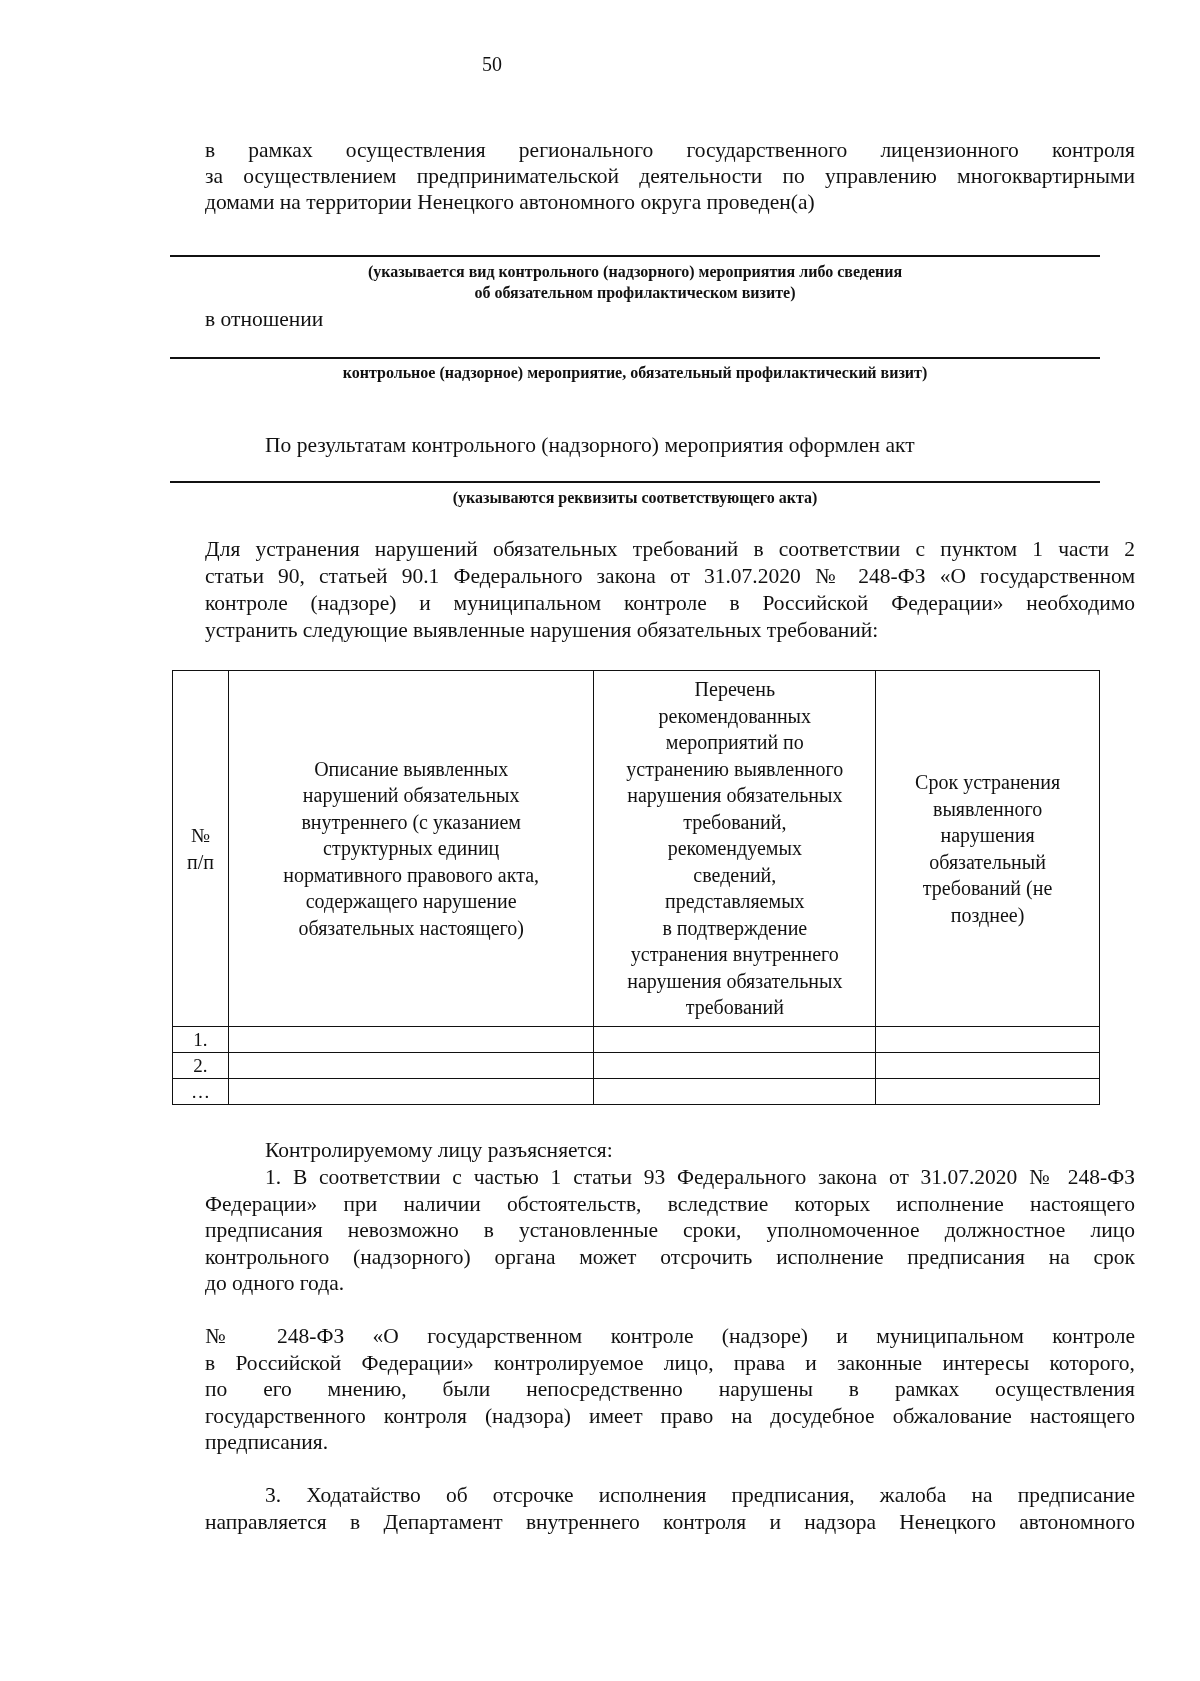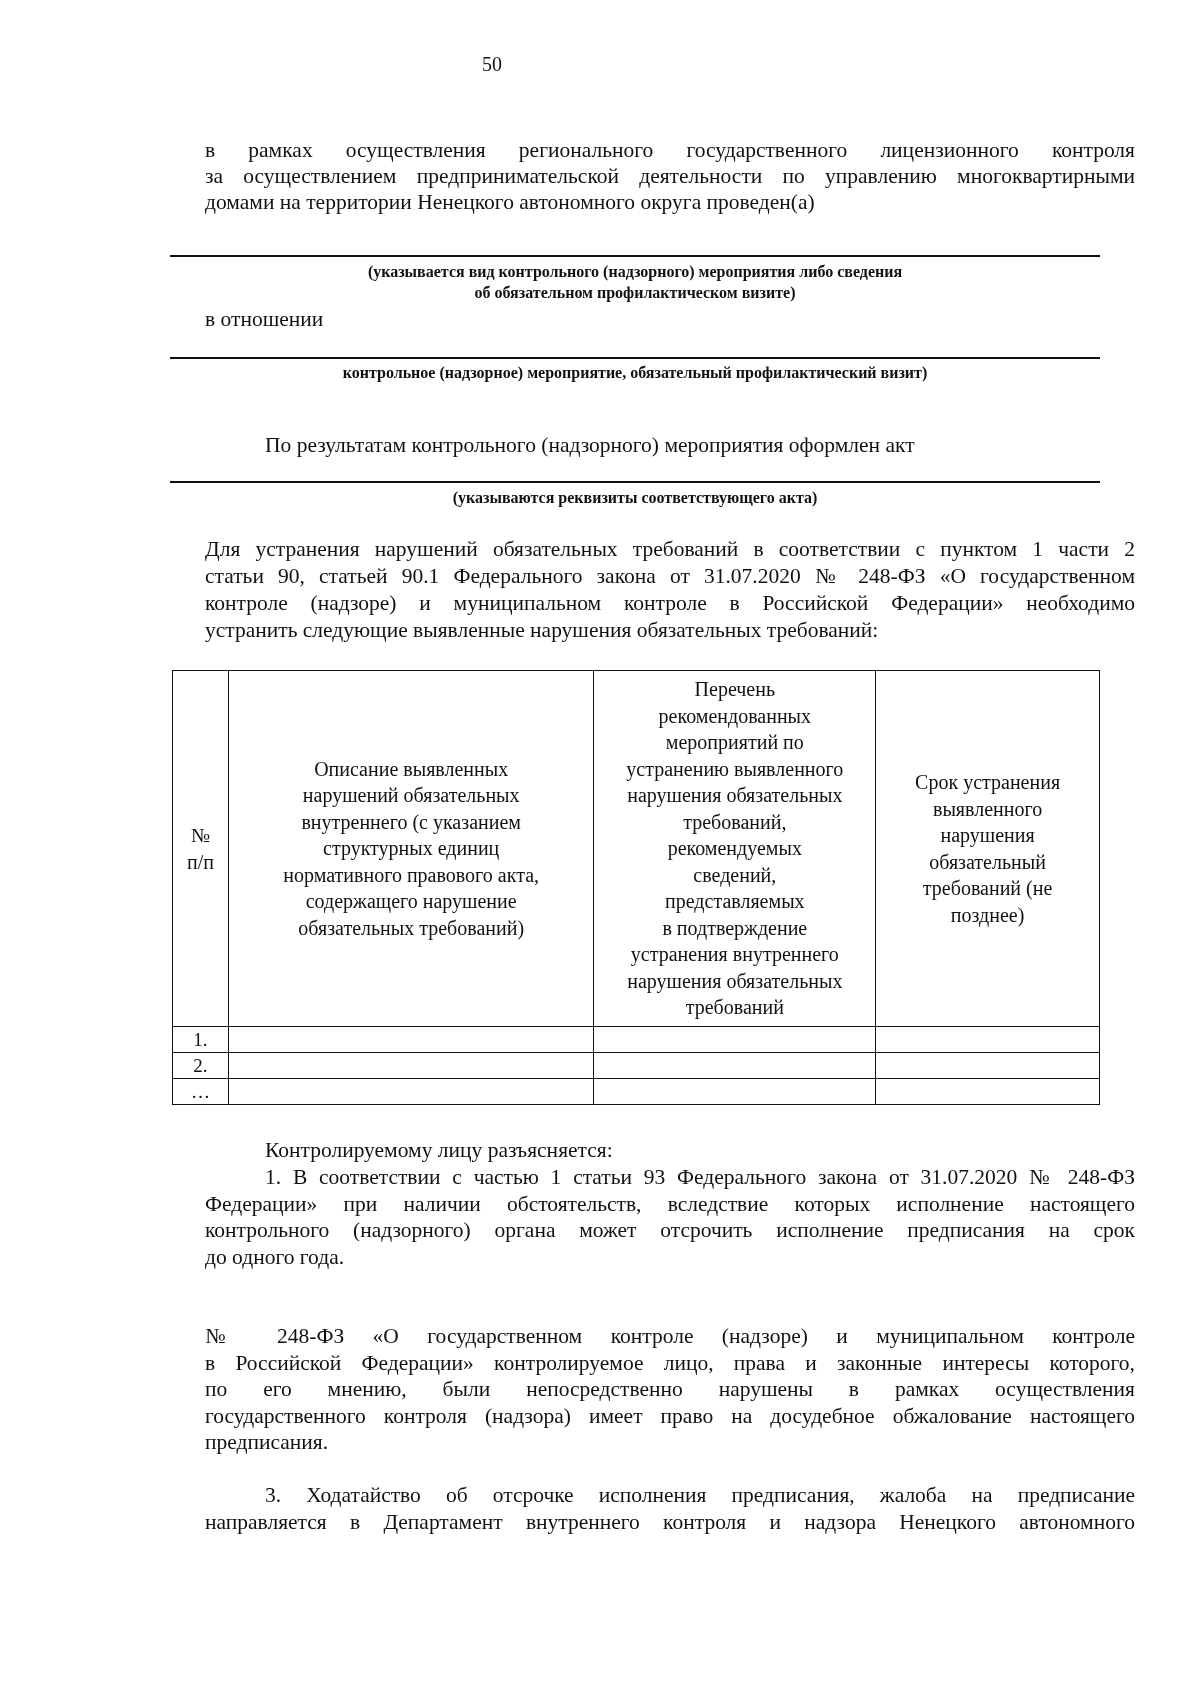--- a/index.html
+++ b/index.html
@@ -67,21 +67,21 @@
       <span class="line">№</span>
       <span class="line">п/п</span>
     </th>
     <th>
       <span class="line">Описание выявленных</span>
       <span class="line">нарушений обязательных</span>
       <span class="line">внутреннего (с указанием</span>
       <span class="line">структурных единиц</span>
       <span class="line">нормативного правового акта,</span>
       <span class="line">содержащего нарушение</span>
-      <span class="line">обязательных требований)</span>
+      <span class="line">обязательных настоящего)</span>
     </th>
     <th>
       <span class="line">Перечень</span>
       <span class="line">рекомендованных</span>
       <span class="line">мероприятий по</span>
       <span class="line">устранению выявленного</span>
       <span class="line">нарушения обязательных</span>
       <span class="line">требований,</span>
       <span class="line">рекомендуемых</span>
       <span class="line">сведений,</span>
@@ -119,20 +119,21 @@
     <td></td>
   </tr>
 </tbody>
   </table>
 
 <div class="para" style="top:1137px; left:230px; width:870px;">Контролируемому лицу разъясняется:</div>
 
 <div class="para justify" style="top:1164px; line-height:26.5px;">
   <span class="line indent">1. В соответствии с частью 1 статьи 93 Федерального закона от 31.07.2020 № 248-ФЗ</span>
   <span class="line">Федерации» при наличии обстоятельств, вследствие которых исполнение настоящего</span>
+  <span class="line">предписания невозможно в установленные сроки, уполномоченное должностное лицо</span>
   <span class="line">контрольного (надзорного) органа может отсрочить исполнение предписания на срок</span>
   <span class="line" style="text-align-last:left">до одного года.</span>
 </div>
 
 <div class="para justify" style="top:1323px; line-height:26.5px;">
   <span class="line">№ 248-ФЗ «О государственном контроле (надзоре) и муниципальном контроле</span>
   <span class="line">в Российской Федерации» контролируемое лицо, права и законные интересы которого,</span>
   <span class="line">по его мнению, были непосредственно нарушены в рамках осуществления</span>
   <span class="line">государственного контроля (надзора) имеет право на досудебное обжалование настоящего</span>
   <span class="line" style="text-align-last:left">предписания.</span>

